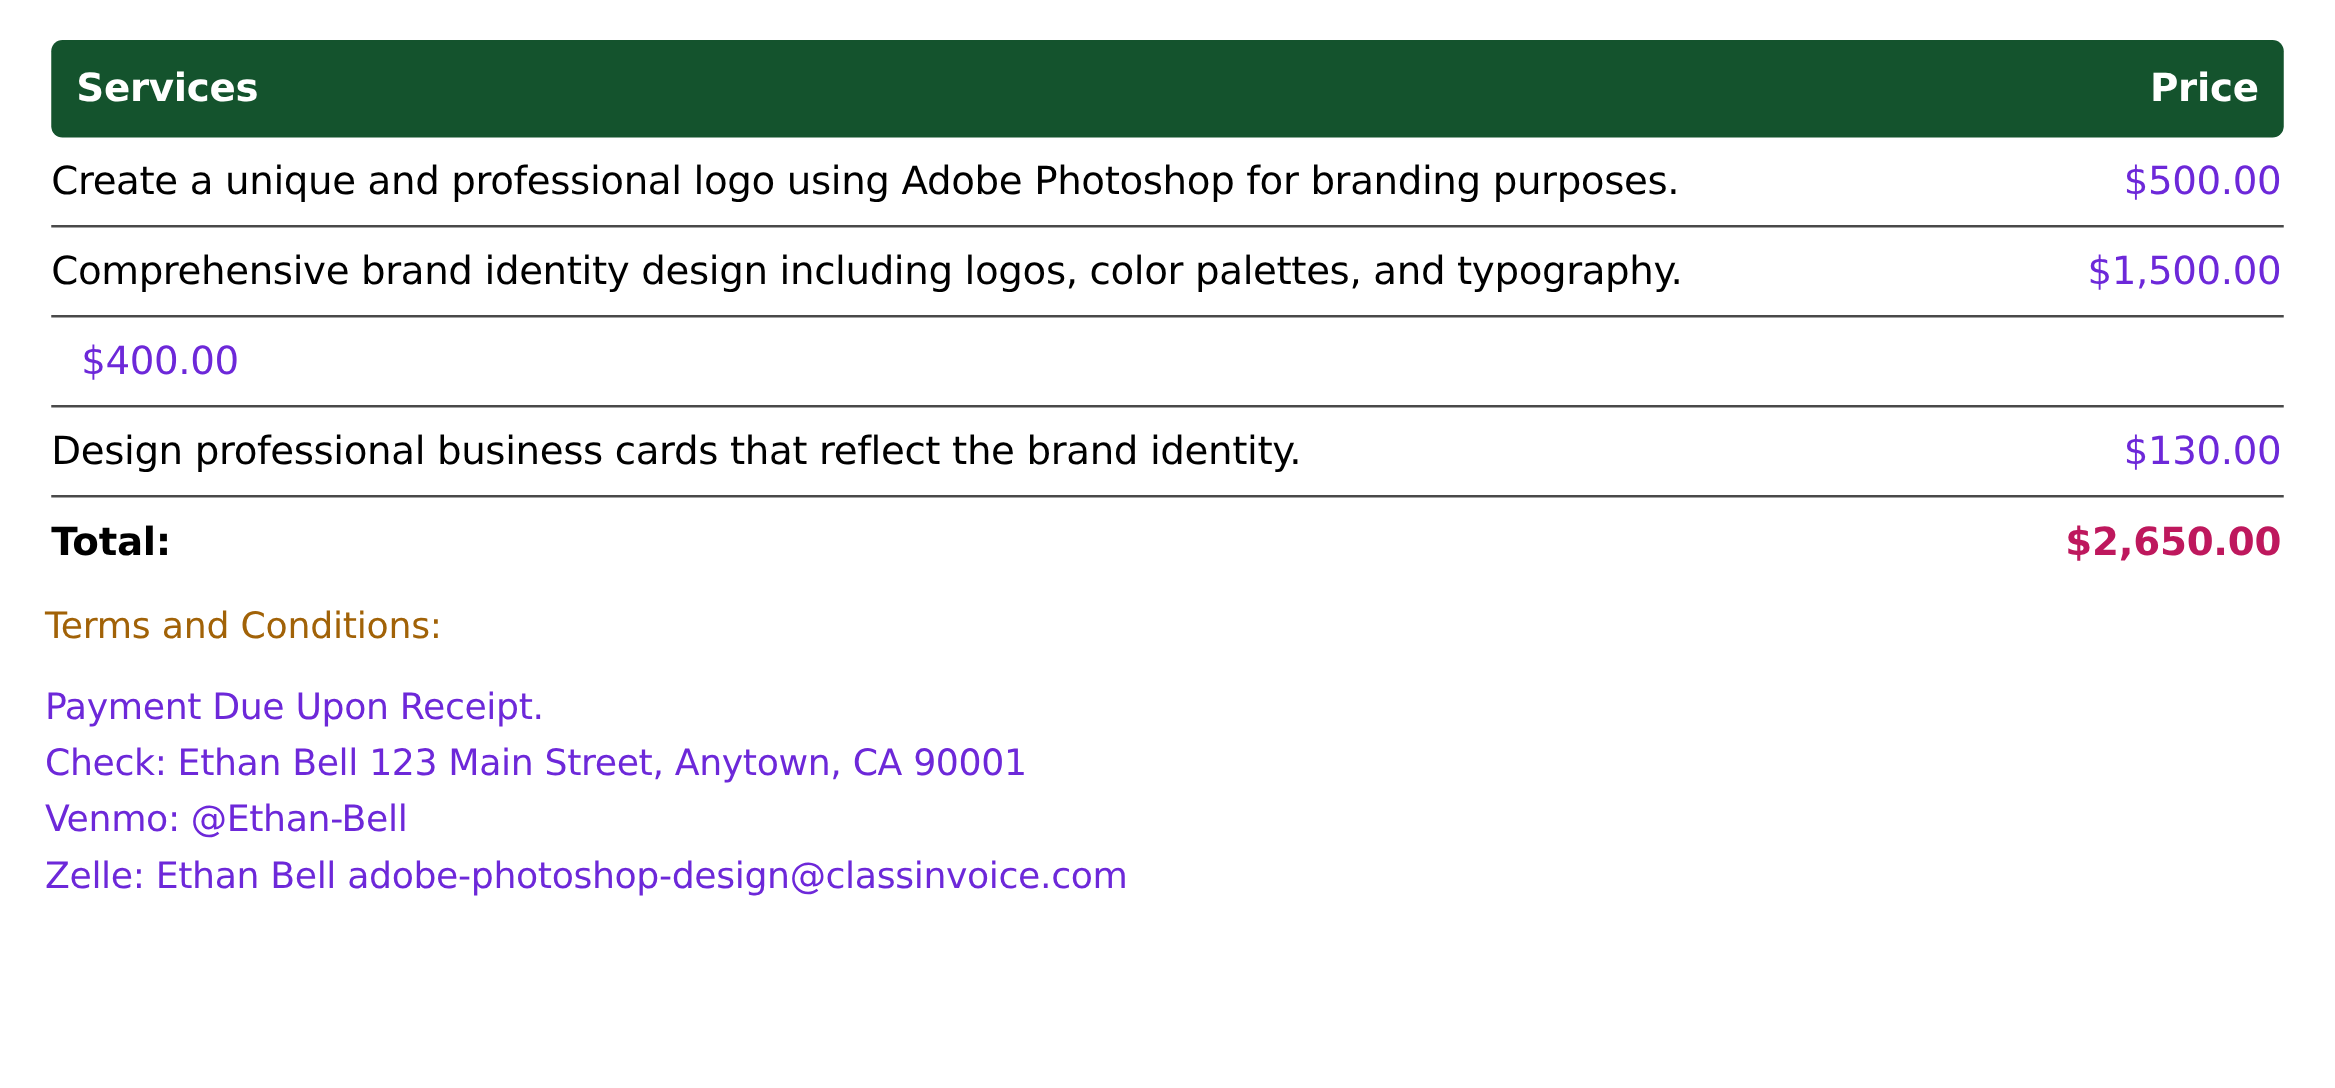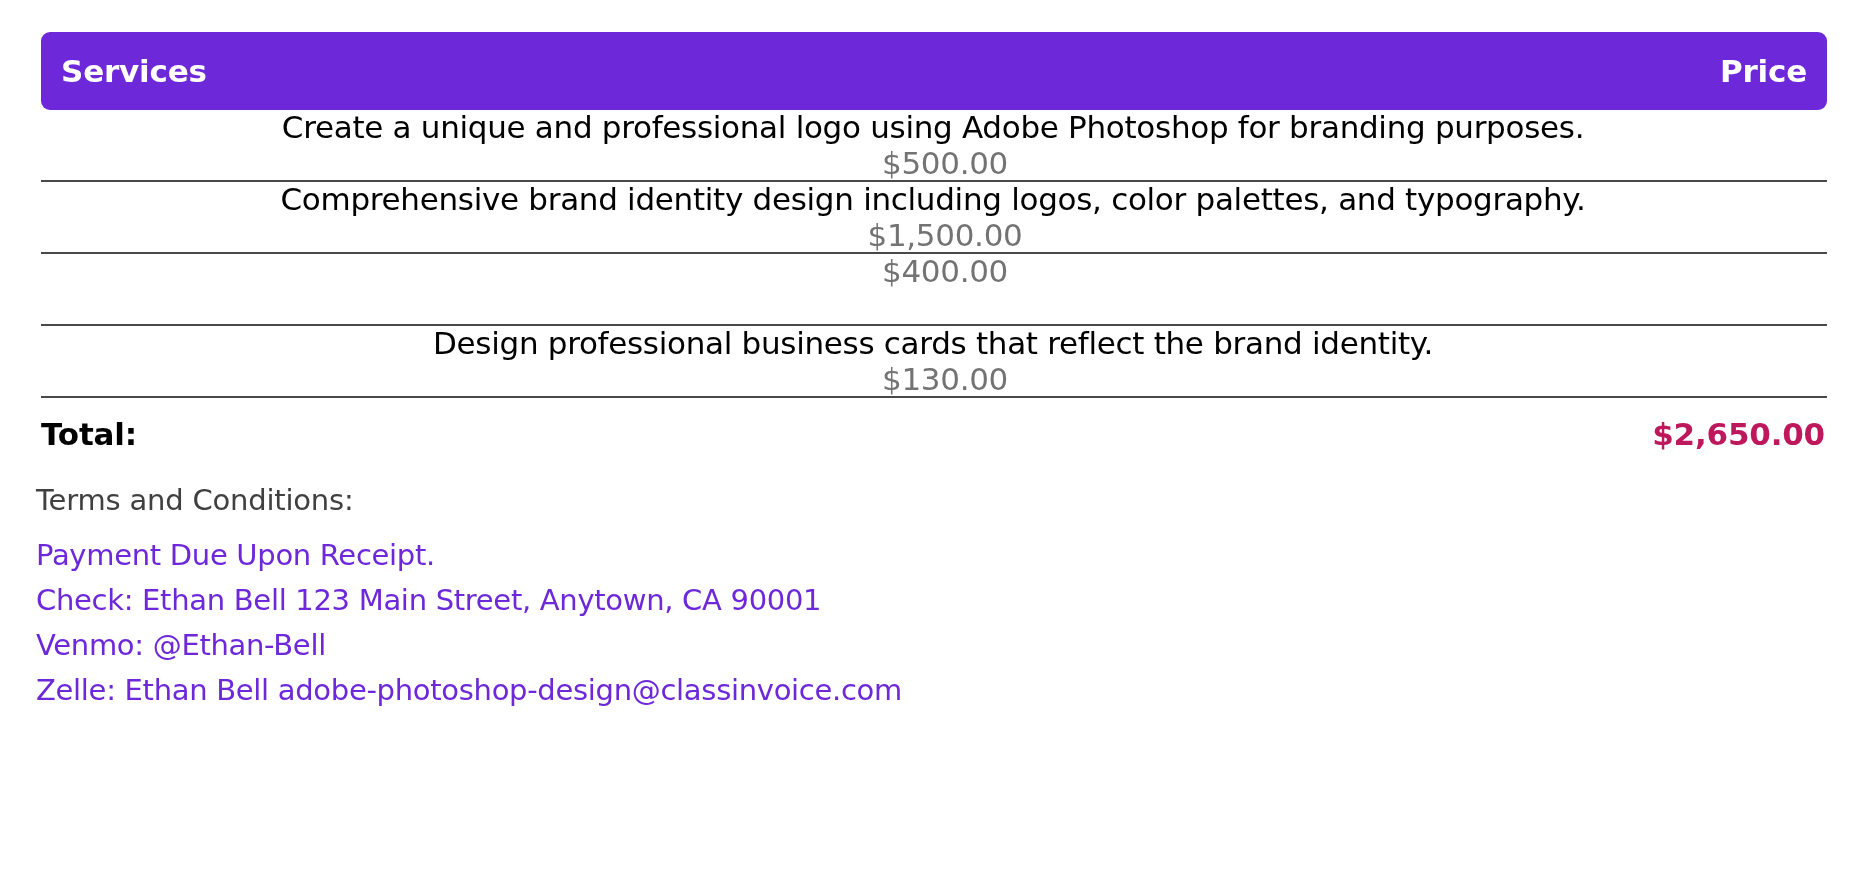--- a/index.html
+++ b/index.html
@@ -29,21 +29,21 @@
     position: absolute;
     left: 41px;
     top: 32px;
     width: 1786px;
   }
 
   .table-header {
     display: flex;
     align-items: center;
     justify-content: space-between;
-    background: #6d28d9;
+    background: #14532d;
     border-radius: 9px;
     height: 78px;
     padding: 0 20px 0 20px;
     box-sizing: border-box;
   }
   .table-header .th {
     color: #ffffff;
     font-size: 31px;
     font-weight: bold;
     letter-spacing: -0.2px;
@@ -53,35 +53,34 @@
   .table-header .th-price { text-align: center; }
 
   .table-row {
     display: flex;
     align-items: center;
     justify-content: flex-start;
     height: 72px;
     border-bottom: 2px solid #494949;
     padding: 0 2px 0 0;
     box-sizing: border-box;
-    flex-direction: column;
   }
   .table-row .cell-service {
     color: #000000;
     font-size: 31px;
     font-weight: 400;
     line-height: 1.1;
     letter-spacing: -0.3px;
     padding-left: 0px;
     flex: 1 1 auto;
     white-space: nowrap;
     overflow: hidden;
   }
   .table-row .cell-price {
-    color: #737373;
+    color: #6d28d9;
     font-size: 31px;
     font-weight: 400;
     line-height: 1.1;
     letter-spacing: -0.3px;
     text-align: right;
     flex: 0 0 auto;
     padding-left: 24px;
     white-space: nowrap;
   }
 
@@ -110,26 +109,26 @@
   }
 
   
   .terms {
     position: absolute;
     left: 36px;
     top: 486px;
     width: 1500px;
   }
   .terms-title {
-    color: #404040;
+    color: #a16207;
     font-size: 29px;
     font-weight: 400;
     letter-spacing: -0.2px;
     line-height: 1;
-    margin-bottom: 18px;
+    margin-bottom: 28px;
   }
   .terms-line {
     color: #6d28d9;
     font-size: 29px;
     font-weight: 400;
     letter-spacing: -0.3px;
     line-height: 45px;
     white-space: nowrap;
   }
 </style>

